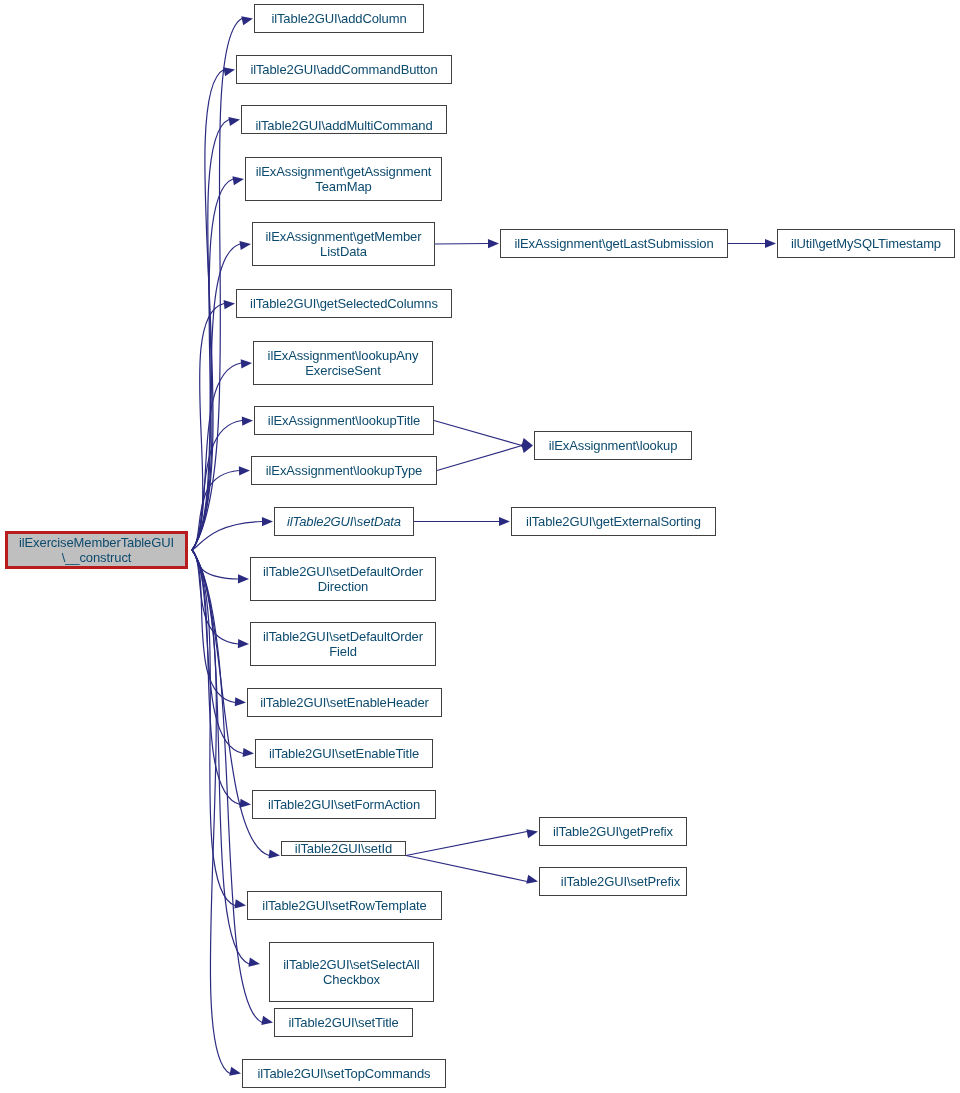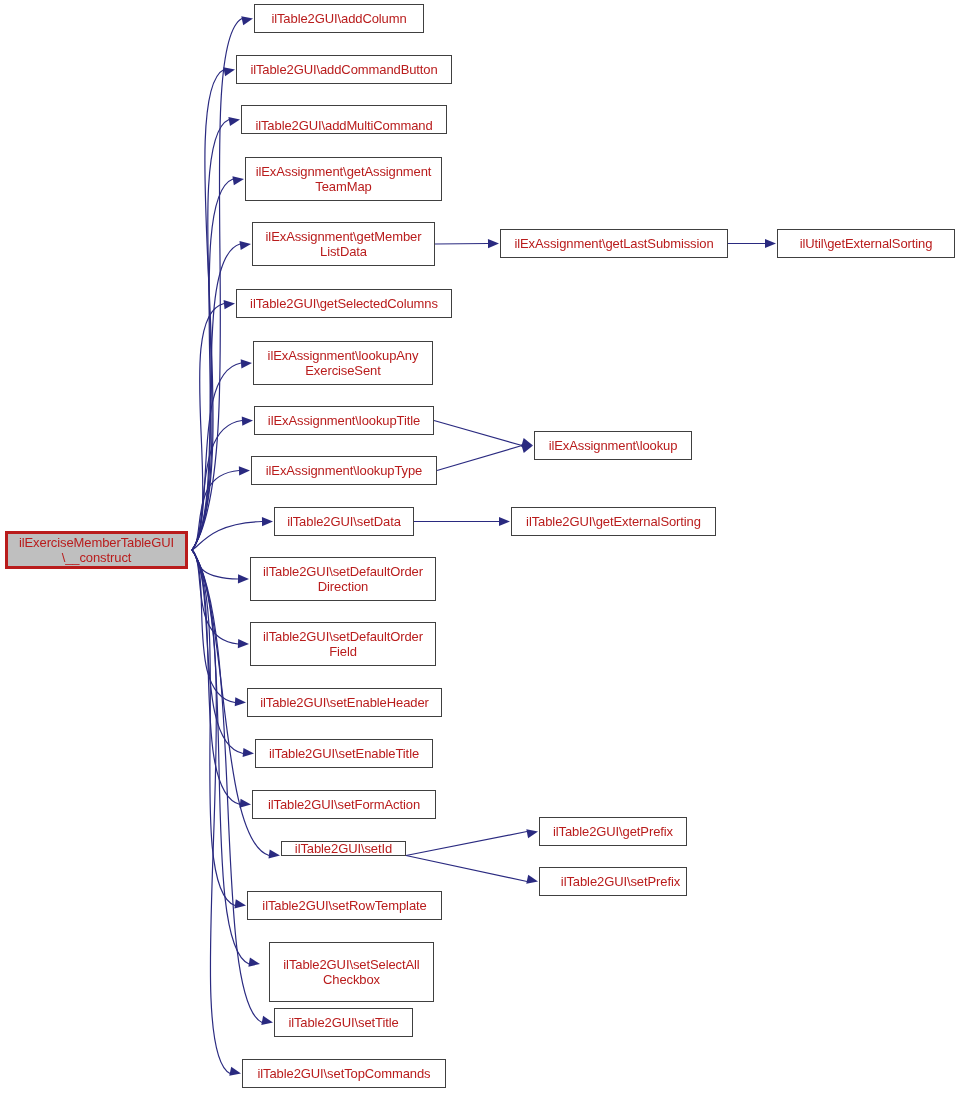--- a/index.html
+++ b/index.html
@@ -21,21 +21,21 @@
     top: 0;
     width: 960px;
     height: 1093px;
     pointer-events: none;
   }
   .gnode {
     position: absolute;
     box-sizing: border-box;
     border: 1px solid #404040;
     background: #ffffff;
-    color: #b91c1c;
+    color: #0c4a6e;
     font-size: 13px;
     line-height: 15.5px;
     text-align: center;
     display: flex;
     align-items: center;
     justify-content: center;
     white-space: pre-line;
     letter-spacing: -0.1px;
   }
   .gnode.root {
@@ -115,33 +115,33 @@
     <div class="gnode" style="left: 241px; top: 105px; width: 206px; height: 29px; align-items: flex-end;"><span class="gnode-label">ilTable2GUI\addMultiCommand</span></div>
     <div class="gnode" style="left: 245px; top: 157px; width: 197px; height: 44px;"><span class="gnode-label">ilExAssignment\getAssignment
 TeamMap</span></div>
     <div class="gnode" style="left: 252px; top: 222px; width: 183px; height: 44px;"><span class="gnode-label">ilExAssignment\getMember
 ListData</span></div>
     <div class="gnode" style="left: 236px; top: 289px; width: 216px; height: 29px;"><span class="gnode-label">ilTable2GUI\getSelectedColumns</span></div>
     <div class="gnode" style="left: 253px; top: 341px; width: 180px; height: 44px; justify-content: flex-end;"><span class="gnode-label">ilExAssignment\lookupAny
 ExerciseSent</span></div>
     <div class="gnode" style="left: 254px; top: 406px; width: 180px; height: 29px;"><span class="gnode-label">ilExAssignment\lookupTitle</span></div>
     <div class="gnode" style="left: 251px; top: 456px; width: 186px; height: 29px;"><span class="gnode-label">ilExAssignment\lookupType</span></div>
-    <div class="gnode" style="left: 274px; top: 507px; width: 140px; height: 29px;"><span class="gnode-label">ilTable2GUI\setData</span></div>
+    <div class="gnode" style="left: 274px; top: 507px; width: 140px; height: 29px; font-style: italic;"><span class="gnode-label">ilTable2GUI\setData</span></div>
     <div class="gnode" style="left: 250px; top: 557px; width: 186px; height: 44px;"><span class="gnode-label">ilTable2GUI\setDefaultOrder
 Direction</span></div>
     <div class="gnode" style="left: 250px; top: 622px; width: 186px; height: 44px;"><span class="gnode-label">ilTable2GUI\setDefaultOrder
 Field</span></div>
     <div class="gnode" style="left: 247px; top: 688px; width: 195px; height: 29px; align-items: center;"><span class="gnode-label">ilTable2GUI\setEnableHeader</span></div>
     <div class="gnode" style="left: 255px; top: 739px; width: 178px; height: 29px;"><span class="gnode-label">ilTable2GUI\setEnableTitle</span></div>
     <div class="gnode" style="left: 252px; top: 790px; width: 184px; height: 29px;"><span class="gnode-label">ilTable2GUI\setFormAction</span></div>
     <div class="gnode" style="left: 281px; top: 841px; width: 125px; height: 15px;"><span class="gnode-label">ilTable2GUI\setId</span></div>
     <div class="gnode" style="left: 247px; top: 891px; width: 195px; height: 29px;"><span class="gnode-label">ilTable2GUI\setRowTemplate</span></div>
     <div class="gnode" style="left: 269px; top: 942px; width: 165px; height: 60px;"><span class="gnode-label">ilTable2GUI\setSelectAll
 Checkbox</span></div>
     <div class="gnode" style="left: 274px; top: 1008px; width: 139px; height: 29px;"><span class="gnode-label">ilTable2GUI\setTitle</span></div>
     <div class="gnode" style="left: 242px; top: 1059px; width: 204px; height: 29px;"><span class="gnode-label">ilTable2GUI\setTopCommands</span></div>
     <div class="gnode" style="left: 500px; top: 229px; width: 228px; height: 29px;"><span class="gnode-label">ilExAssignment\getLastSubmission</span></div>
-    <div class="gnode" style="left: 777px; top: 229px; width: 178px; height: 29px;"><span class="gnode-label">ilUtil\getExternalSorting</span></div>
+    <div class="gnode" style="left: 777px; top: 229px; width: 178px; height: 29px;"><span class="gnode-label">ilUtil\getMySQLTimestamp</span></div>
     <div class="gnode" style="left: 534px; top: 431px; width: 158px; height: 29px;"><span class="gnode-label">ilExAssignment\lookup</span></div>
     <div class="gnode" style="left: 511px; top: 507px; width: 205px; height: 29px;"><span class="gnode-label">ilTable2GUI\getExternalSorting</span></div>
     <div class="gnode" style="left: 539px; top: 817px; width: 148px; height: 29px;"><span class="gnode-label">ilTable2GUI\getPrefix</span></div>
     <div class="gnode" style="left: 539px; top: 867px; width: 148px; height: 29px; padding-left: 15px;"><span class="gnode-label">ilTable2GUI\setPrefix</span></div>
   </div>
 
 </body></html>

